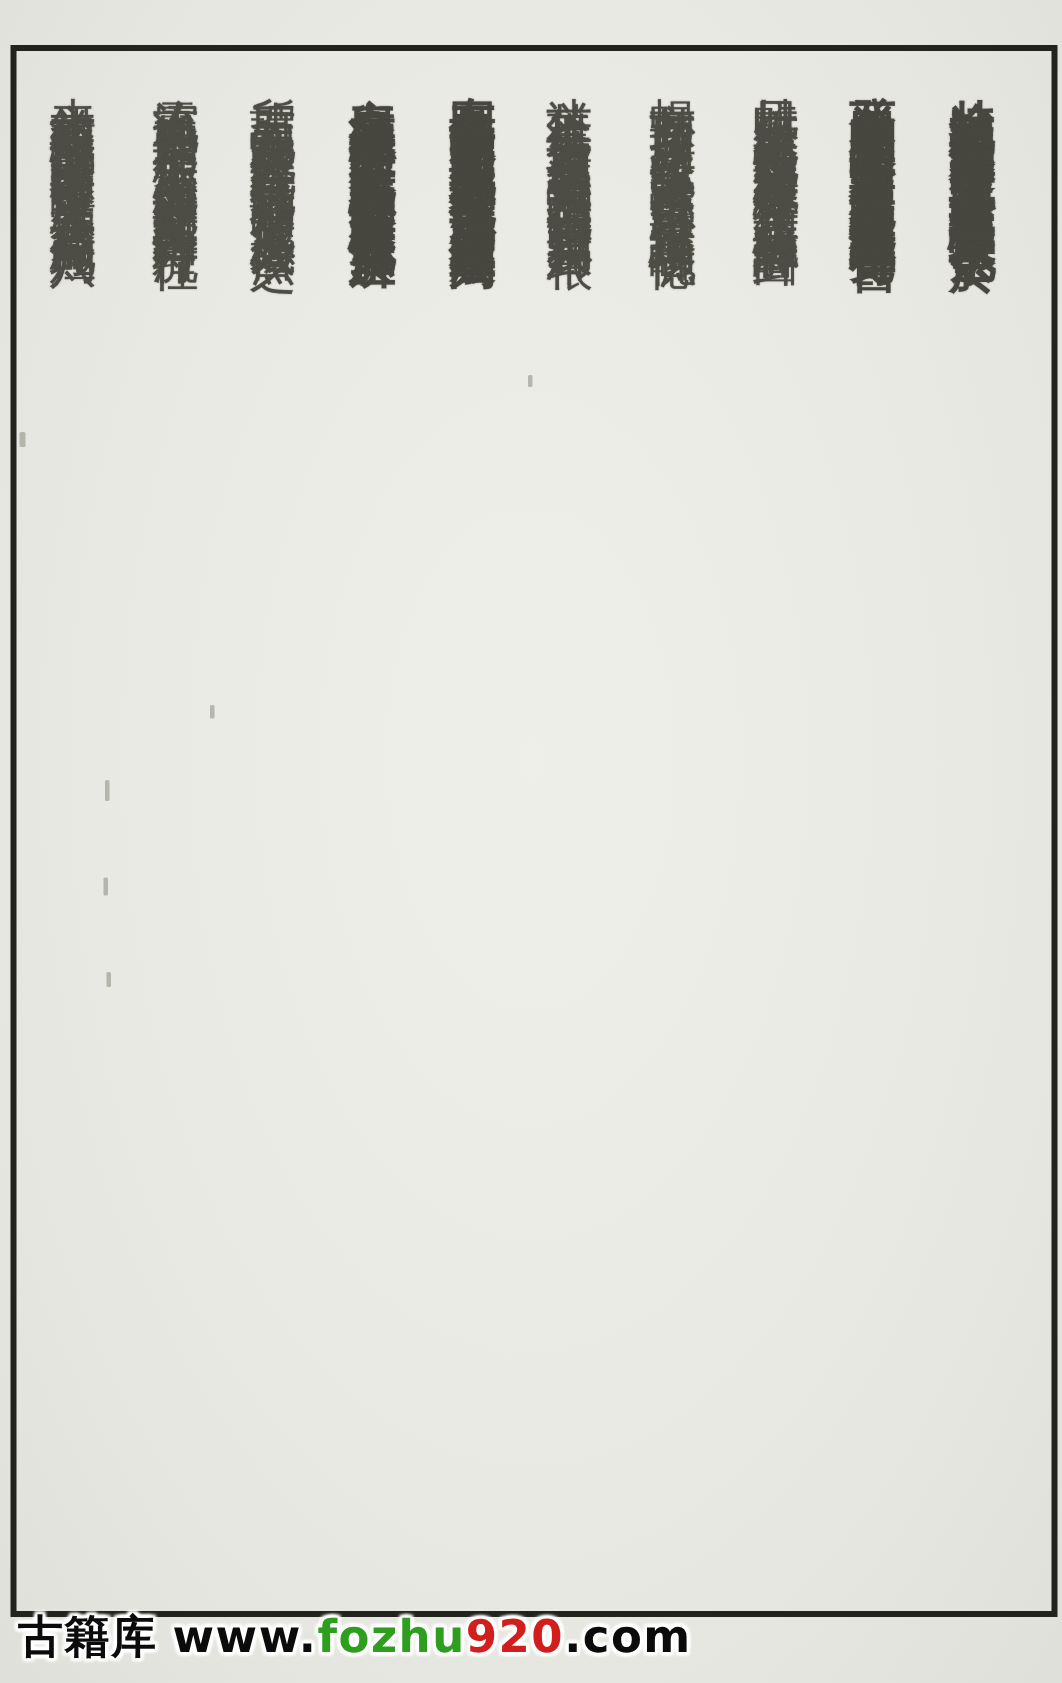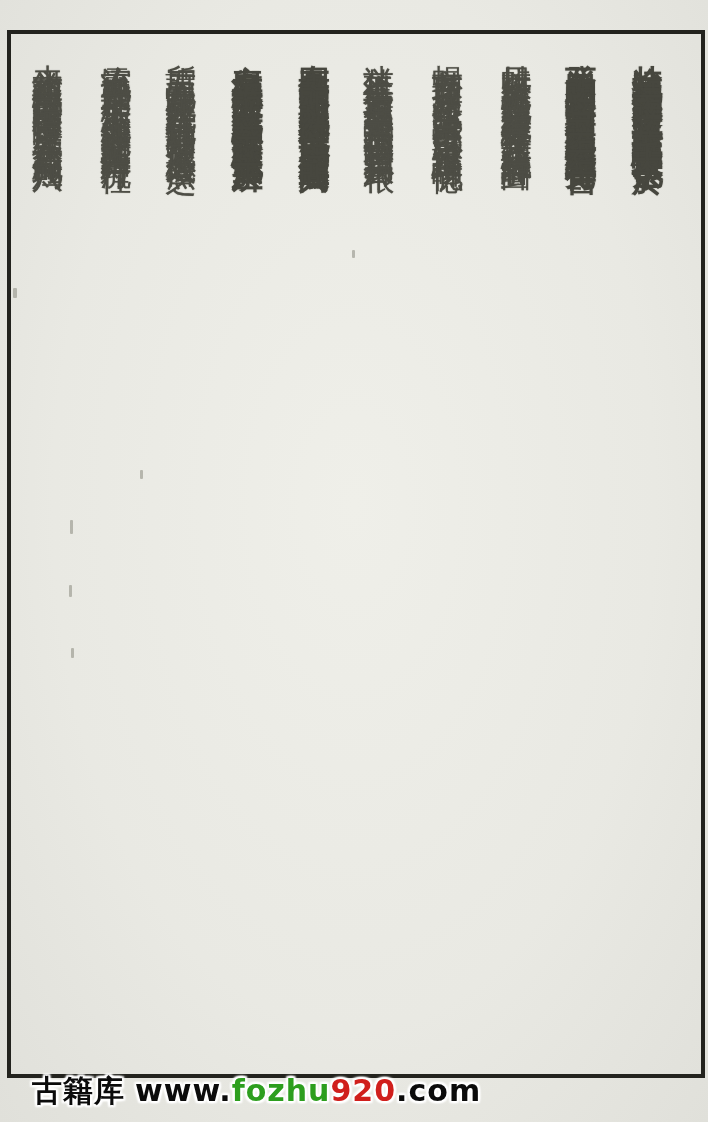--- a/index.html
+++ b/index.html
@@ -70,21 +70,20 @@
     font-size: 30px;
     font-weight: bold;
     letter-spacing: 1px;
     white-space: nowrap;
     color: #0b0b0b;
     text-shadow:
       -2px 0 2px #ffffff, 2px 0 2px #ffffff,
       0 -2px 2px #ffffff, 0 2px 2px #ffffff,
       -2px -2px 2px #ffffff, 2px 2px 2px #ffffff,
       2px -2px 2px #ffffff, -2px 2px 2px #ffffff;
-    margin-left: 20px;
   }
   .watermark .site { margin-right: 10px; }
   .watermark .green { color: #2d9e1e; }
   .watermark .red   { color: #d01f1c; }
 </style>
 </head>
 <body>
 
 <div class="scan">
 

